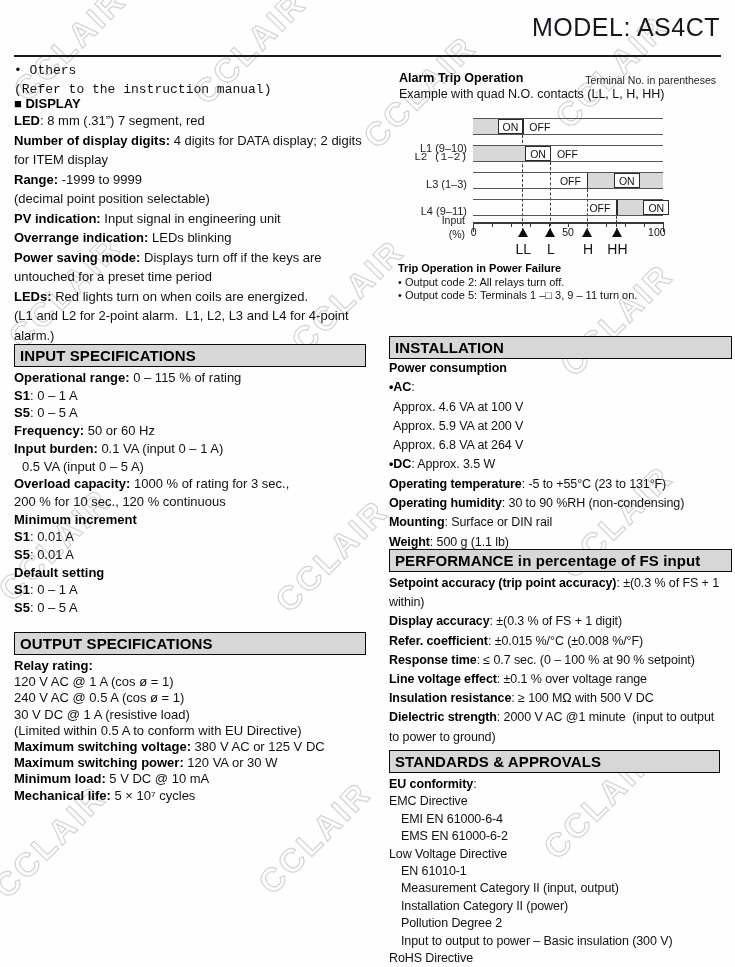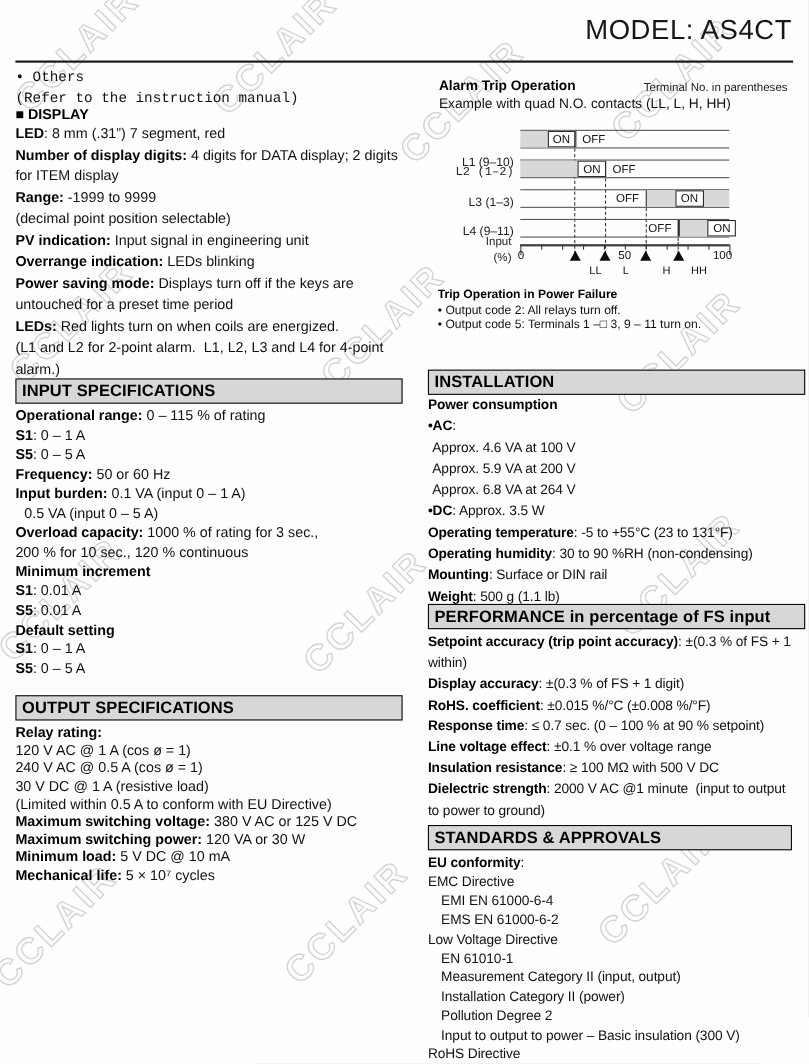--- a/index.html
+++ b/index.html
@@ -46,21 +46,21 @@
   .dg-bound{position:absolute;top:0;bottom:0;width:1.5px;background:#2b2b2b;}
   .dg-onbox{position:absolute;top:0;bottom:0;box-sizing:border-box;background:#fff;border:1.2px solid #2b2b2b;
     display:flex;align-items:center;justify-content:center;font-size:10.5px;color:#111;padding:0 4px;margin-left:25px;}
   .dg-offlbl{position:absolute;top:1px;font-size:10.5px;color:#111;line-height:14px;}
   .dg-rowlbl{position:absolute;text-align:right;font-size:11px;color:#222;}
   .dg-dash{position:absolute;width:0;border-left:1.6px dashed #3c3c3c;}
   .dg-axis{position:absolute;height:1.5px;background:#3a3a3a;}
   .dg-tick{position:absolute;width:1.3px;background:#3a3a3a;}
   .dg-ticklbl{position:absolute;font-size:10.5px;color:#111;}
   .dg-tri{position:absolute;width:0;height:0;border-left:5.5px solid transparent;border-right:5.5px solid transparent;border-bottom:9.5px solid #0c0c0c;}
-  .dg-mlbl{position:absolute;font-size:10px;color:#111;transform:translateX(-50%);margin-left:18px;}
+  .dg-mlbl{position:absolute;font-size:14px;color:#111;transform:translateX(-50%);}
   .dg-axlbl{position:absolute;text-align:right;font-size:10.5px;color:#222;}
   
   .wm{
     position:absolute;transform:translate(-50%,-50%) rotate(-45deg);
     font-size:33px;font-weight:bold;letter-spacing:3px;color:rgba(255,255,255,0);
     -webkit-text-stroke:1.2px rgba(150,150,150,.42);pointer-events:none;white-space:pre;
   }
 </style>
 </head>
 <body>
@@ -220,21 +220,21 @@
       <div class="line"><span class="b">Operating humidity</span>: 30 to 90 %RH (non-condensing)</div>
       <div class="line"><span class="b">Mounting</span>: Surface or DIN rail</div>
       <div class="line"><span class="b">Weight</span>: 500 g (1.1 lb)</div>
     </div>
 
   <div class="sh perf-head">PERFORMANCE in percentage of FS input</div>
   <div class="blk perf-body right-col">
       <div class="line"><span class="b">Setpoint accuracy (trip point accuracy)</span>: ±(0.3 % of FS + 1</div>
       <div class="line">within)</div>
       <div class="line"><span class="b">Display accuracy</span>: ±(0.3 % of FS + 1 digit)</div>
-      <div class="line"><span class="b">RoHS. coefficient</span>: ±0.015 %/°C (±0.008 %/°F)</div>
+      <div class="line"><span class="b">Refer. coefficient</span>: ±0.015 %/°C (±0.008 %/°F)</div>
       <div class="line"><span class="b">Response time</span>: ≤ 0.7 sec. (0 – 100 % at 90 % setpoint)</div>
       <div class="line"><span class="b">Line voltage effect</span>: ±0.1 % over voltage range</div>
       <div class="line"><span class="b">Insulation resistance</span>: ≥ 100 MΩ with 500 V DC</div>
       <div class="line"><span class="b">Dielectric strength</span>: 2000 V AC @1 minute  (input to output</div>
       <div class="line">to power to ground)</div>
     </div>
 
   <div class="sh std-head">STANDARDS &amp; APPROVALS</div>
   <div class="blk std-body right-col">
       <div class="line"><span class="b">EU conformity</span>:</div>

